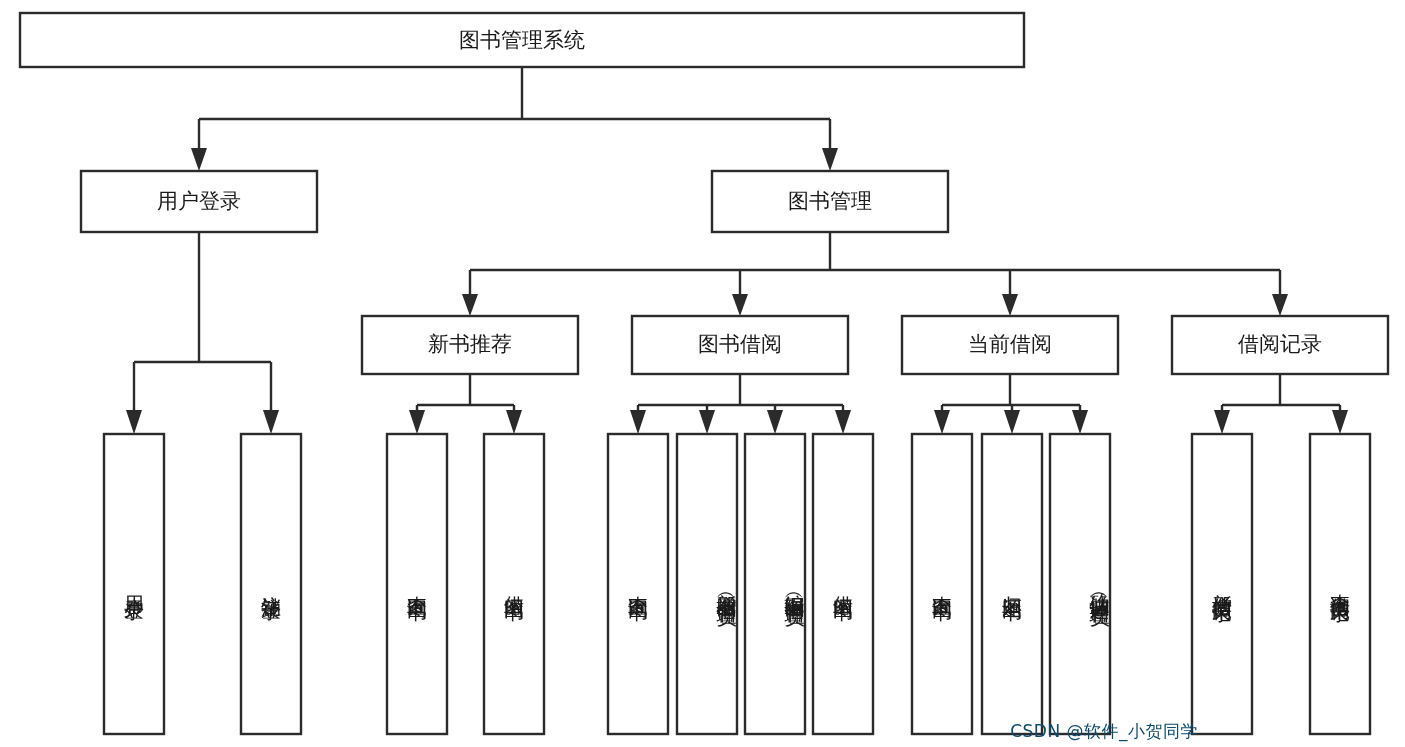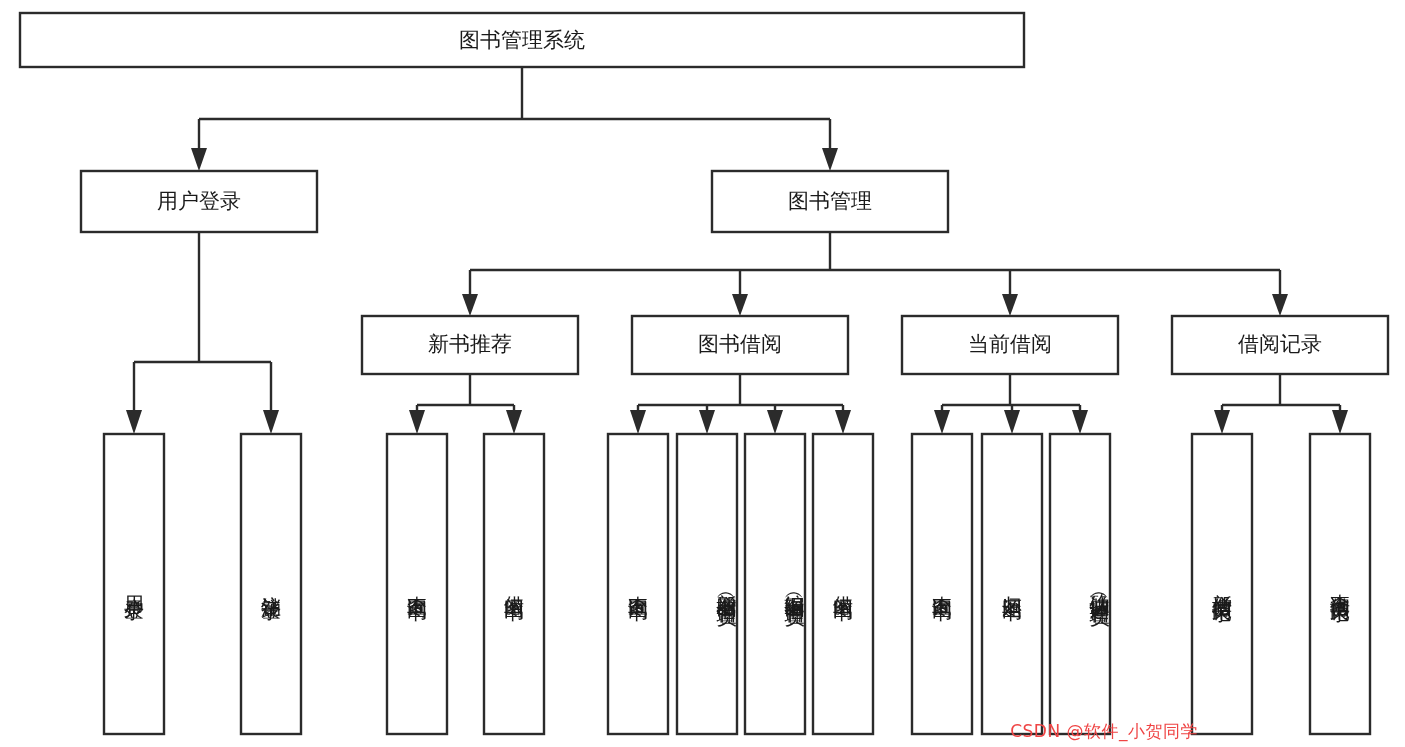--- a/index.html
+++ b/index.html
@@ -59,21 +59,21 @@
     white-space: nowrap;
     text-align: center;
     pointer-events: none;
   }
   .watermark {
     position: absolute;
     right: 8px;
     bottom: 4px;
     font-family: "DejaVu Sans", "Liberation Sans", sans-serif;
     font-size: 17px;
-    color: #ef4444;
+    color: #0c4a6e;
     white-space: nowrap;
     letter-spacing: 0.5px;
   }
 </style>
 </head>
 <body>
 
 <div id="diagram-root">
 
   <svg id="flow-svg" viewBox="0 0 1405 747">

